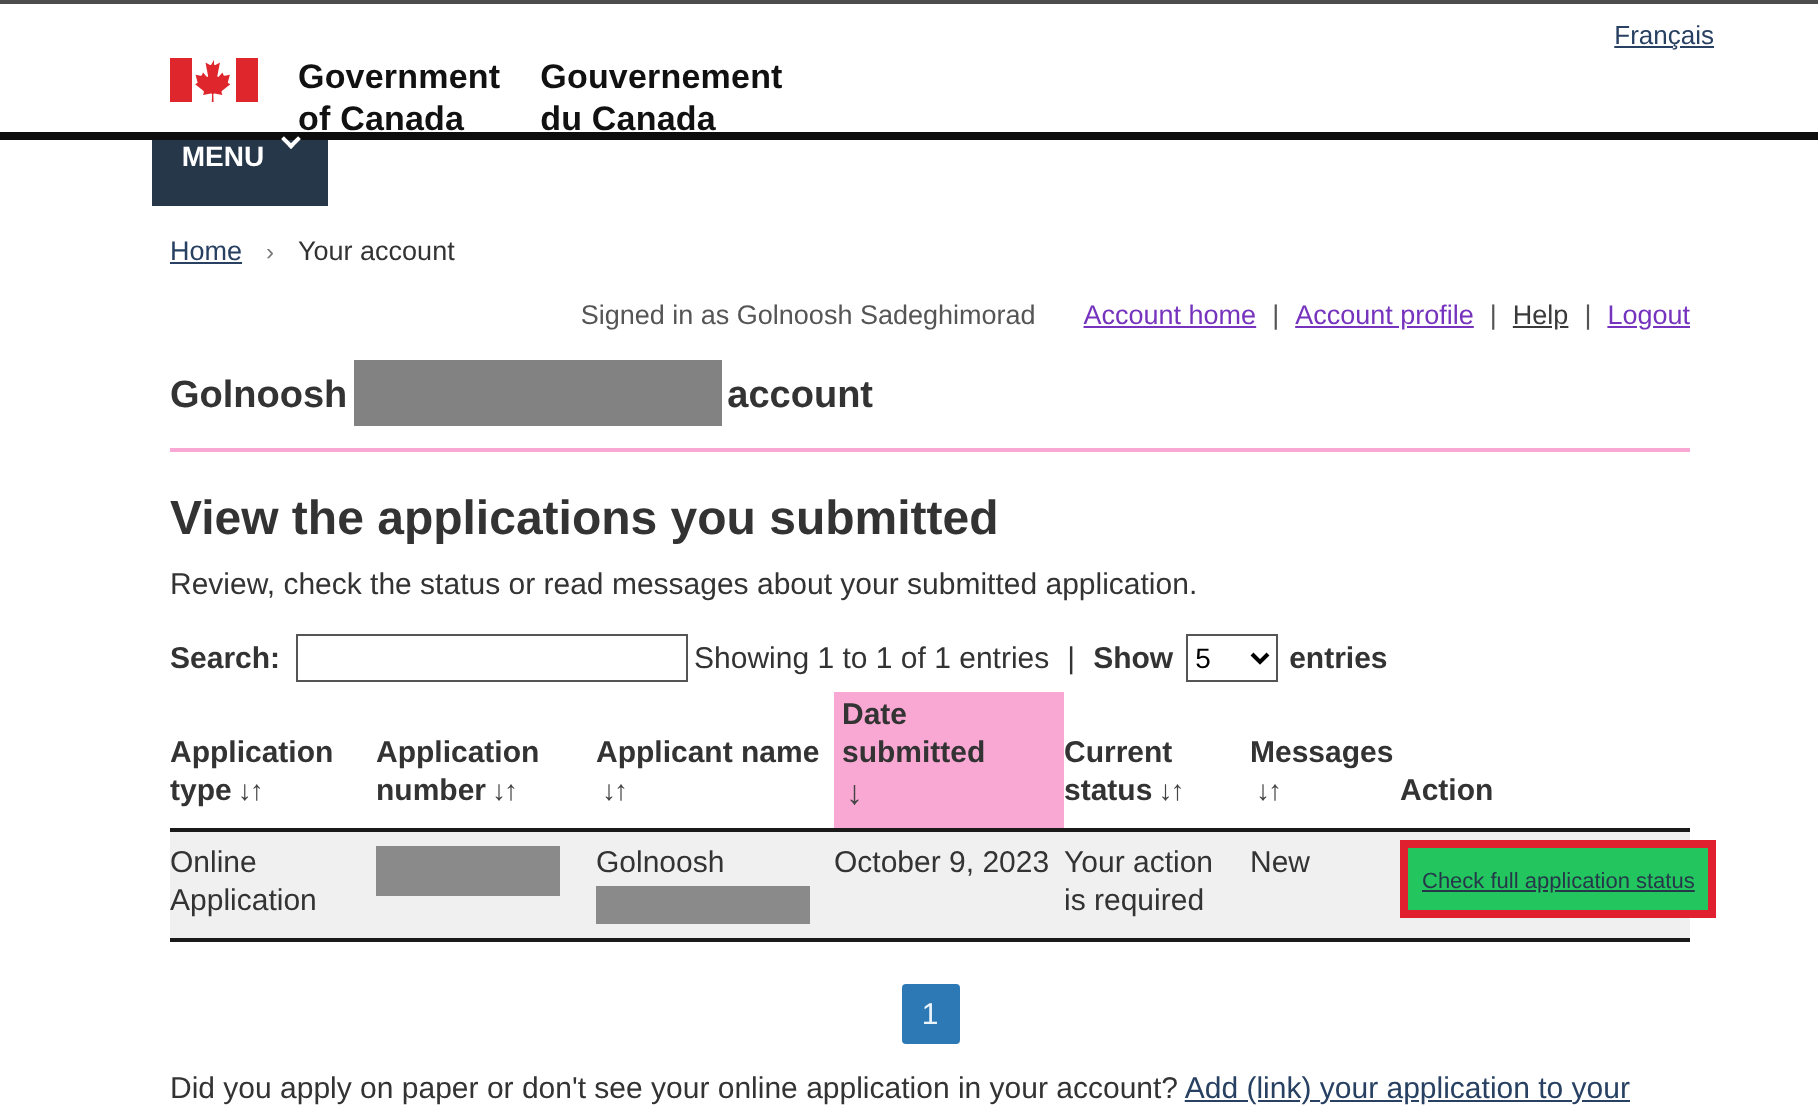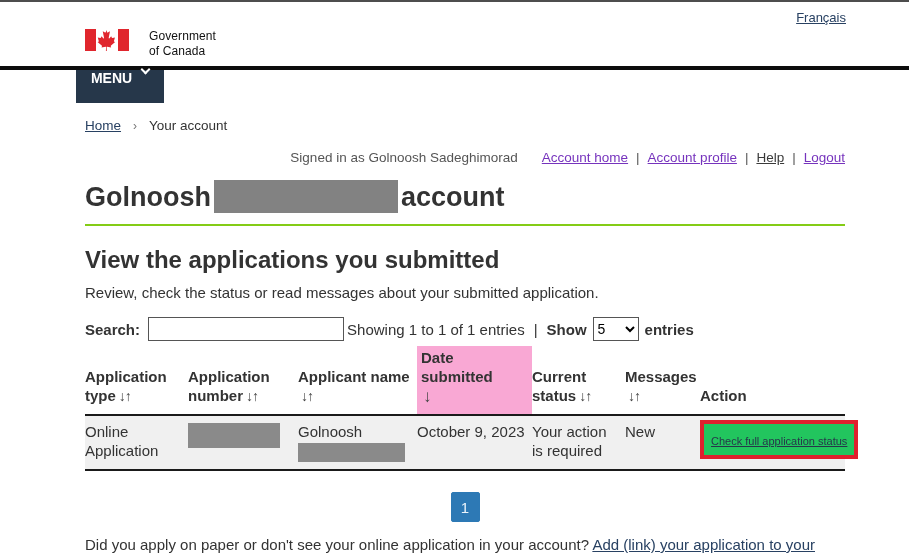--- a/index.html
+++ b/index.html
@@ -1,42 +1,42 @@
 <!DOCTYPE html>
 <html><head>
 <meta charset="utf-8">
 <style>
   * { margin:0; padding:0; box-sizing:border-box; }
   html,body { width:909px; height:559px; background:#fff; overflow:hidden;
     font-family:"Liberation Sans","DejaVu Sans",sans-serif; color:#333; }
   .topline { height:2px; background:#4d4d4d; }
   .hdr { position:relative; height:64px; }
-  .lang { position:absolute; top:8px; right:63px; font-size:13px; }
+  .lang { position:absolute; top:8px; right:52px; font-size:13px; }
   .lang a { color:#284162; text-decoration:underline; }
   .logoRow { display:flex; align-items:flex-start; padding-top:27px; margin-left:85px; gap:20px; }
   .flag { width:44px; height:22px; flex:0 0 auto; }
-  .govTxt { font-size:12px; line-height:1.22; color:#111; letter-spacing:.1px; }
+  .govTxt { font-size:17px; line-height:1.22; color:#111; letter-spacing:.1px;font-weight:bold; }
   .blackbar { height:4px; background:#0d0d0d; }
   .menuBtn { margin-left:76px; width:88px; height:33px; background:#26374a; border:none;
     color:#fff; font-weight:bold; font-size:14px; font-family:inherit; display:flex;
     align-items:flex-start; justify-content:center; gap:10px; cursor:pointer; }
   .chev { width:7px; height:7px; border-right:2px solid #fff; border-bottom:2px solid #fff;
     transform:rotate(45deg); margin-top:-4px; }
   .crumbs { margin:15px 0 0 85px; font-size:13.5px; display:flex; align-items:flex-end; gap:12px; }
   .crumbs a { color:#284162; text-decoration:underline; }
   .crumbs .sep { color:#777; font-size:12px; }
   .session { margin:17px 64px 0 0; display:flex; justify-content:flex-end; align-items:center;
     gap:8px; font-size:13.5px; color:#555; }
   .session .links { margin-left:16px; display:flex; gap:8px; align-items:center; }
   .session a { color:#7633bd; text-decoration:underline; }
   .session a.darklink { color:#3a3a3a; }
   .session .pipe { color:#555; }
   .content { margin-left:85px; width:760px; }
-  h1 { margin-top:15px; font-size:27px; font-weight:bold; color:#333;
-    border-bottom:2px solid #84cc16; padding-bottom:7px; }
+  h1 { margin-top:15px; font-size:19px; font-weight:bold; color:#333;
+    border-bottom:2px solid #f9a8d4; padding-bottom:7px; }
   .redact-title { display:inline-block; width:184px; height:33px; background:#828282;
     vertical-align:middle; margin:0 3px 4px 3px; }
   h2 { margin-top:20px; font-size:24px; font-weight:bold; color:#333; }
   .desc { margin-top:10px; font-size:15px; }
   .controls { margin-top:16px; display:flex; align-items:center; font-size:15px; }
   .controls .lbl { font-weight:bold; }
   .searchBox { margin-left:8px; width:196px; height:24px; border:1px solid #555;
     font-family:inherit; font-size:14px; padding:0 5px; }
   .showing { margin-left:3px; }
   .controls .pipe { margin:0 9px; color:#333; }
@@ -74,20 +74,24 @@
     <svg class="flag" viewBox="0 0 512 256">
       <rect x="0" y="0" width="128" height="256" fill="#e0262d"></rect>
       <rect x="384" y="0" width="128" height="256" fill="#e0262d"></rect>
       <g transform="translate(128,0) scale(0.5)">
         <path fill="#e0262d" d="M256 21l-30 56c-4 7-10 6-17 3l-52-27 29 151c4 21-10 21-17 12l-41-47-12 29c-2 5-8 10-16 9l-59-12 20 73c4 16 8 22-4 26l-21 10 96 78c5 5 8 13 6 20l-9 28 91-16c6 0 14 3 14 10l-4 97h22l-4-97c0-7 8-10 14-10l91 16-9-28c-2-7 1-15 6-20l96-78-21-10c-12-4-8-10-4-26l20-73-59 12c-8 1-14-4-16-9l-12-29-41 47c-7 9-21 9-17-12l29-151-52 27c-7 3-13 4-17-3z"></path>
       </g>
     </svg>
     <div class="govTxt">
       <div>Government</div>
       <div>of Canada</div>
+    </div>
+    <div class="govTxt">
+      <div>Gouvernement</div>
+      <div>du Canada</div>
     </div>
   </div>
 </div>
 
 <div class="blackbar"></div>
 
 <button class="menuBtn">
   <span>MENU</span>
   <span class="chev"></span>
 </button>

